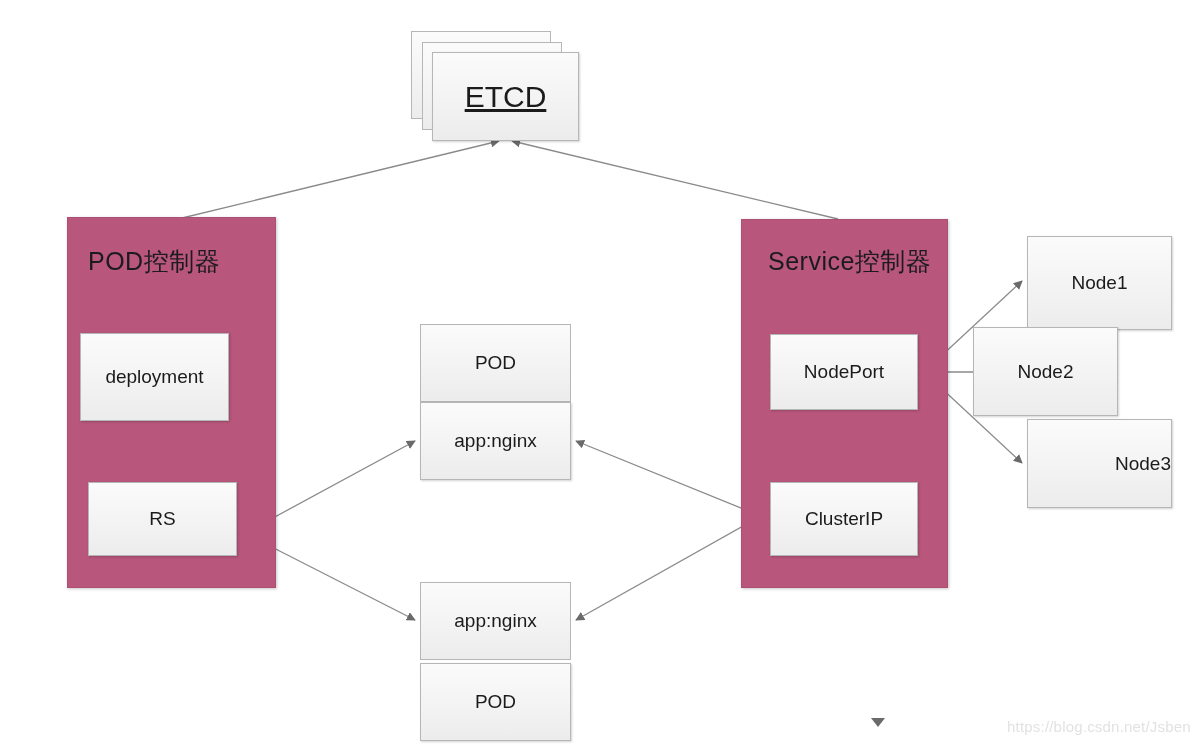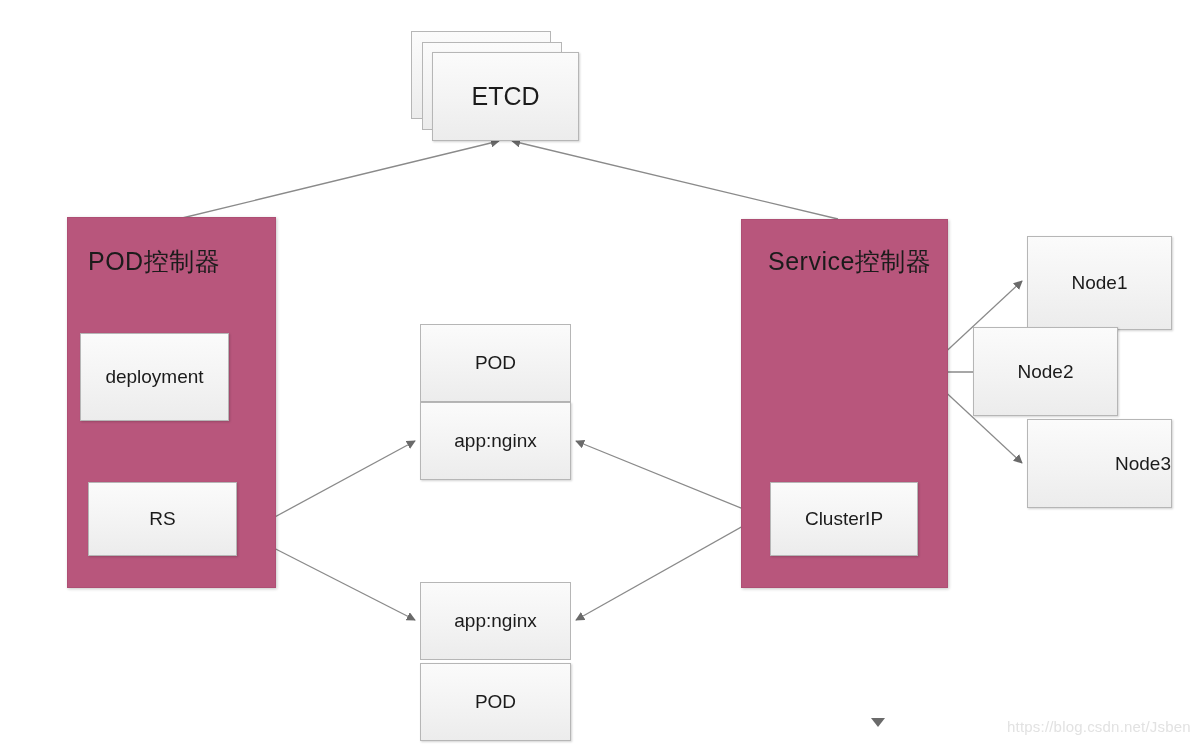--- a/index.html
+++ b/index.html
@@ -50,21 +50,22 @@
     box-shadow: 1px 1px 3px rgba(0,0,0,0.22);
   }
   .panel-title {
     position: absolute;
     color: #1b1b1b;
     font-size: 25px;
     letter-spacing: 0.5px;
     white-space: nowrap;
   }
   .etcd-label {
-    font-size: 25px;
+    font-size: 30px;
+    text-decoration: underline;
   }
   .lbl-lg { font-size: 19px; }
   .watermark {
     position: absolute;
     color: #e2e2e2;
     font-size: 15px;
     white-space: nowrap;
     letter-spacing: 0.2px;
   }
   .tri-marker {
@@ -128,20 +129,23 @@
     <span>deployment</span>
   </div>
   <div class="node box box-shadow lbl-lg" style="left:88px; top:482px; width:149px; height:74px;">
     <span>RS</span>
   </div>
 
   <div class="node panel" style="left:741px; top:219px; width:207px; height:369px;"></div>
   <div class="panel-title" style="left:768px; top:245px;">
     <span>Service控制器</span>
   </div>
+  <div class="node box box-shadow lbl-lg" style="left:770px; top:334px; width:148px; height:76px;">
+    <span>NodePort</span>
+  </div>
   <div class="node box box-shadow lbl-lg" style="left:770px; top:482px; width:148px; height:74px;">
     <span>ClusterIP</span>
   </div>
 
   <div class="node box lbl-lg" style="left:420px; top:324px; width:151px; height:78px;">
     <span>POD</span>
   </div>
   <div class="node box box-shadow lbl-lg" style="left:420px; top:402px; width:151px; height:78px;">
     <span>app:nginx</span>
   </div>

